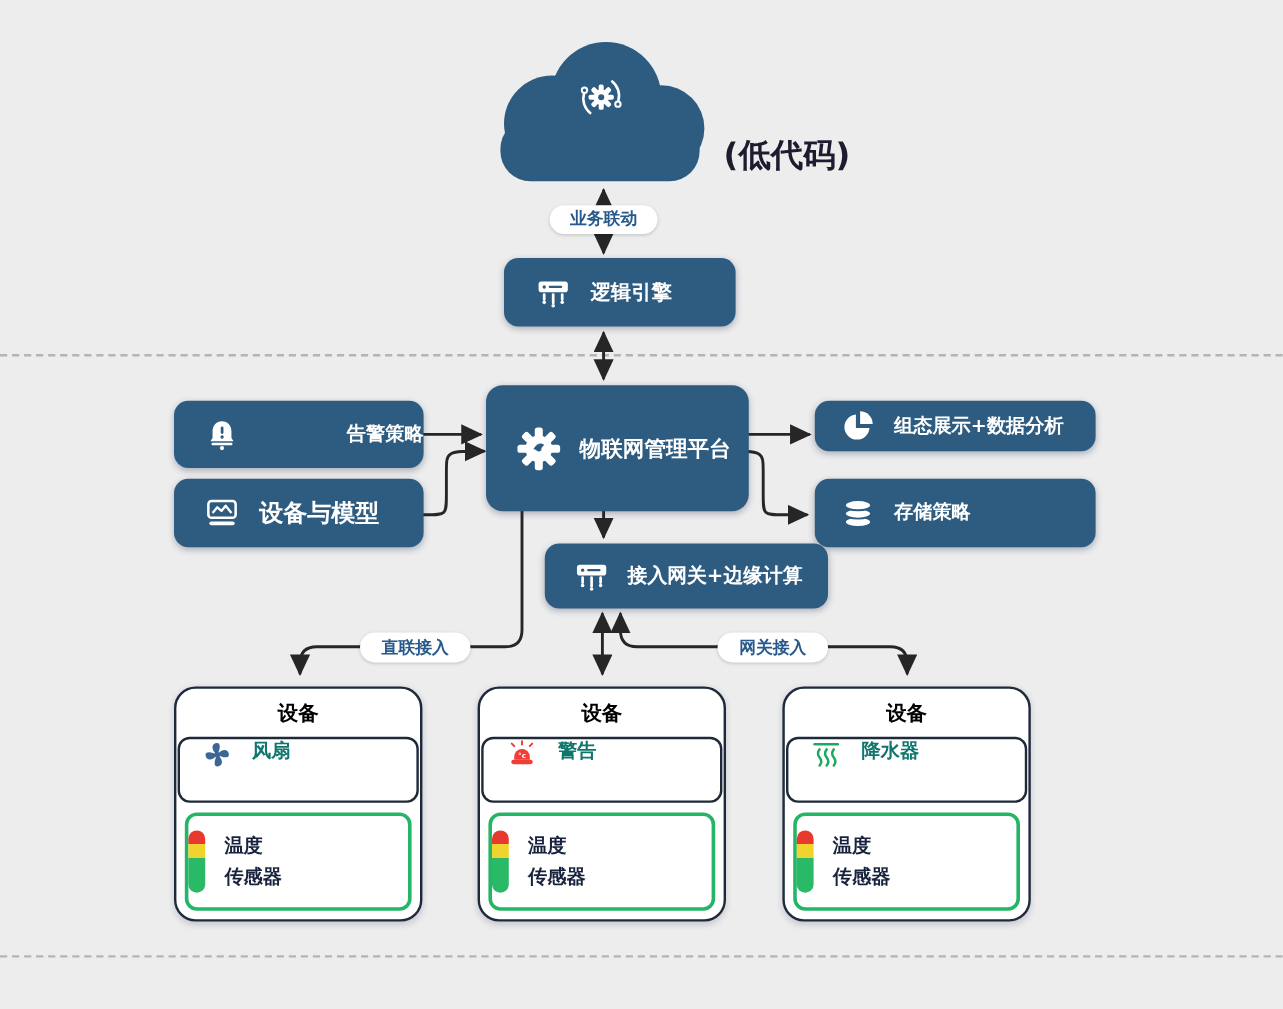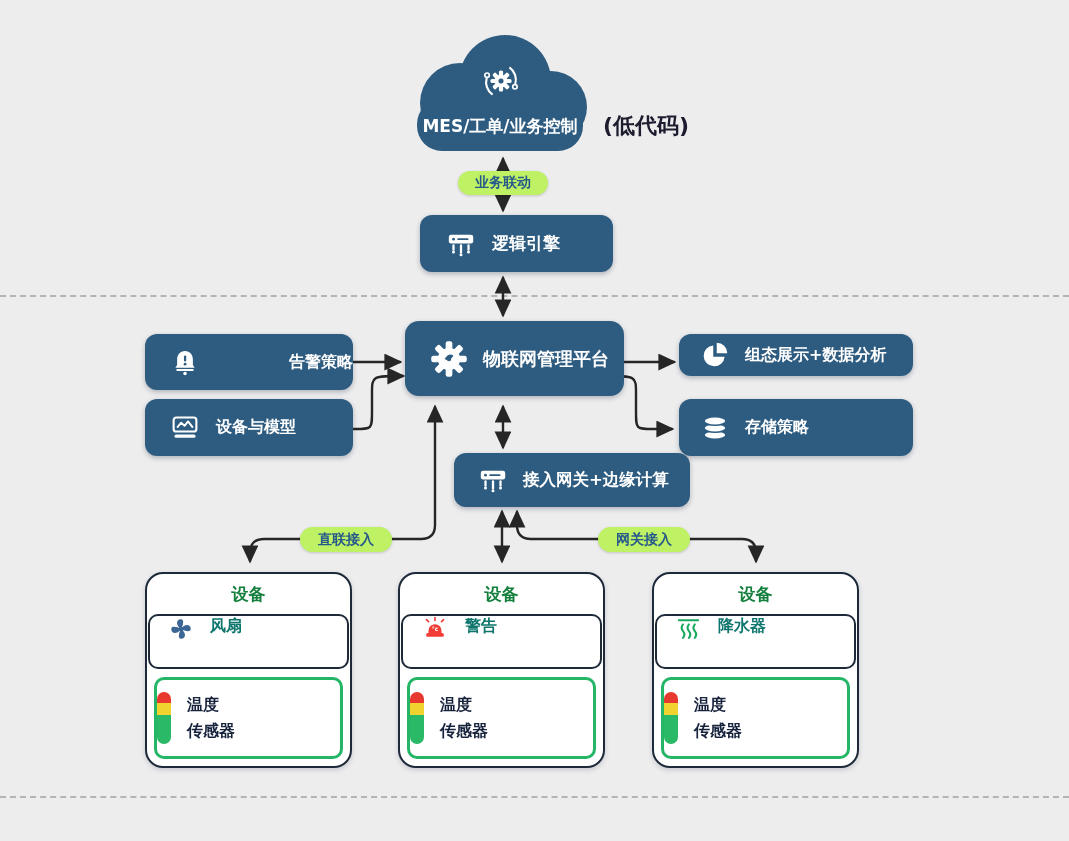--- a/index.html
+++ b/index.html
@@ -25,39 +25,39 @@
   .node .n-icon{flex:0 0 auto;display:flex;align-items:center;justify-content:center;}
   .node .n-label{white-space:nowrap;}
   
   #cloud-shape{position:absolute;left:405px;top:33px;z-index:3;}
   #cloud-label{
     position:absolute;left:405px;top:115px;width:190px;text-align:center;
     color:#fff;font-weight:bold;font-size:17px;z-index:4;white-space:nowrap;
   }
   #cloud-icon-wrap{position:absolute;left:482px;top:62px;z-index:4;}
   #cloud-note{
-    position:absolute;left:603px;top:111px;font-size:22px;font-weight:bold;
+    position:absolute;left:603px;top:111px;font-size:27px;font-weight:bold;
     color:#1c1c2e;z-index:3;white-space:nowrap;
   }
   
   .pill{
-    position:absolute;background:#bef264;border-radius:13px;z-index:4;
+    position:absolute;background:#ffffff;border-radius:13px;z-index:4;
     display:flex;align-items:center;justify-content:center;
     font-size:14px;font-weight:bold;color:#27598a;
     box-shadow:0 1px 3px rgba(0,0,0,.18);white-space:nowrap;
   }
   
   .device{
     position:absolute;top:572px;width:207px;height:196px;background:#fff;
     border:2.5px solid #1e2a3a;border-radius:18px;z-index:3;
     box-sizing:border-box;box-shadow:0 2px 5px rgba(25,40,60,.18);
   }
   .device-title{
     height:40px;display:flex;align-items:center;justify-content:center;
-    font-size:17px;font-weight:bold;color:#15803d;
+    font-size:17px;font-weight:bold;color:#000000;
   }
   .device-actuator{
     margin:0 1px;height:55px;border:2.2px solid #1e2a3a;border-radius:10px;
     display:flex;align-items:flex-start;gap:16px;padding-left:18px;
     box-sizing:border-box;font-size:16px;font-weight:bold;color:#0f766e;
   }
   .device-sensor{
     margin:8px 7px 0 7px;height:82px;border:3px solid #25b567;border-radius:10px;
     display:flex;align-items:center;gap:16px;
     box-sizing:border-box;font-size:16px;font-weight:bold;color:#17233d;
@@ -114,21 +114,20 @@
       <g fill="#fff">
         <rect x="16" y="8" width="4" height="20" rx="1.5"></rect>
         <rect x="16" y="8" width="4" height="20" rx="1.5" transform="rotate(45 18 18)"></rect>
         <rect x="16" y="8" width="4" height="20" rx="1.5" transform="rotate(90 18 18)"></rect>
         <rect x="16" y="8" width="4" height="20" rx="1.5" transform="rotate(135 18 18)"></rect>
         <circle cx="18" cy="18" r="6"></circle>
       </g>
       <circle cx="18" cy="18" r="2.4" fill="#2e5c80"></circle>
     </svg>
   </div>
-  <div id="cloud-label">MES/工单/业务控制</div>
   <div id="cloud-note">(低代码)</div>
 
   <div class="pill" style="left:458px;top:171px;width:90px;height:24px;">业务联动</div>
   <div class="pill" style="left:300px;top:527px;width:92px;height:25px;">直联接入</div>
   <div class="pill" style="left:598px;top:527px;width:92px;height:25px;">网关接入</div>
 
   <div class="node" style="left:420px;top:215px;width:167px;height:57px;padding-left:26px;gap:16px;font-size:17px;">
     <span class="n-icon">
       <svg width="30" height="30" viewBox="0 0 32 32">
         <rect x="3" y="6" width="26" height="9.5" rx="2.5" fill="#fff"></rect>
@@ -140,21 +139,21 @@
             <path d="M24,17.5 V22"></path>
         </g>
         <circle cx="8" cy="24.5" r="1.6" fill="#fff"></circle>
         <circle cx="16" cy="27.5" r="1.6" fill="#fff"></circle>
         <circle cx="24" cy="24.5" r="1.6" fill="#fff"></circle>
       </svg>
     </span>
     <span class="n-label">逻辑引擎</span>
   </div>
 
-  <div class="node" style="left:405px;top:321px;width:195px;height:75px;border-radius:14px;padding-left:24px;gap:14px;font-size:18px;">
+  <div class="node" style="left:405px;top:321px;width:195px;height:105px;border-radius:14px;padding-left:24px;gap:14px;font-size:18px;">
     <span class="n-icon">
       <svg width="40" height="40" viewBox="0 0 36 36">
         <g fill="#fff">
           <rect x="15" y="2" width="6" height="32" rx="2"></rect>
           <rect x="15" y="2" width="6" height="32" rx="2" transform="rotate(45 18 18)"></rect>
           <rect x="15" y="2" width="6" height="32" rx="2" transform="rotate(90 18 18)"></rect>
           <rect x="15" y="2" width="6" height="32" rx="2" transform="rotate(135 18 18)"></rect>
           <circle cx="18" cy="18" r="10"></circle>
         </g>
         <path d="M14,18 q4,-6 8,-3 q-4,6 -8,3 Z" fill="#2e5c80"></path>
@@ -170,21 +169,21 @@
         <path d="M16,3.5 c5.6,0 9,4.2 9,9.8 V19.5 l2,3 H5 l2,-3 V13.3 C7,7.7 10.4,3.5 16,3.5 Z" fill="#fff"></path>
         <rect x="14.8" y="8.5" width="2.6" height="7" rx="1.3" fill="#2e5c80"></rect>
         <circle cx="16.1" cy="18.5" r="1.6" fill="#2e5c80"></circle>
         <rect x="6" y="24" width="20" height="2.4" rx="1.2" fill="#fff"></rect>
         <circle cx="16" cy="29" r="2" fill="#fff"></circle>
       </svg>
     </span>
     <span class="n-label">告警策略</span>
   </div>
 
-  <div class="node" style="left:145px;top:399px;width:182px;height:57px;padding-left:26px;gap:17px;font-size:16px;">
+  <div class="node" style="left:145px;top:399px;width:182px;height:57px;padding-left:26px;gap:17px;font-size:20px;">
     <span class="n-icon">
       <svg width="28" height="28" viewBox="0 0 32 32">
         <rect x="3" y="4" width="26" height="16" rx="3" fill="none" stroke="#fff" stroke-width="2.4"></rect>
         <path d="M7,15.5 l4.5,-5.5 l4,3.5 l4,-5 l5.5,7" stroke="#fff" stroke-width="2.2" fill="none" stroke-linejoin="round"></path>
         <rect x="4" y="23.5" width="24" height="3.6" rx="1.8" fill="#fff"></rect>
       </svg>
     </span>
     <span class="n-label">设备与模型</span>
   </div>
 

